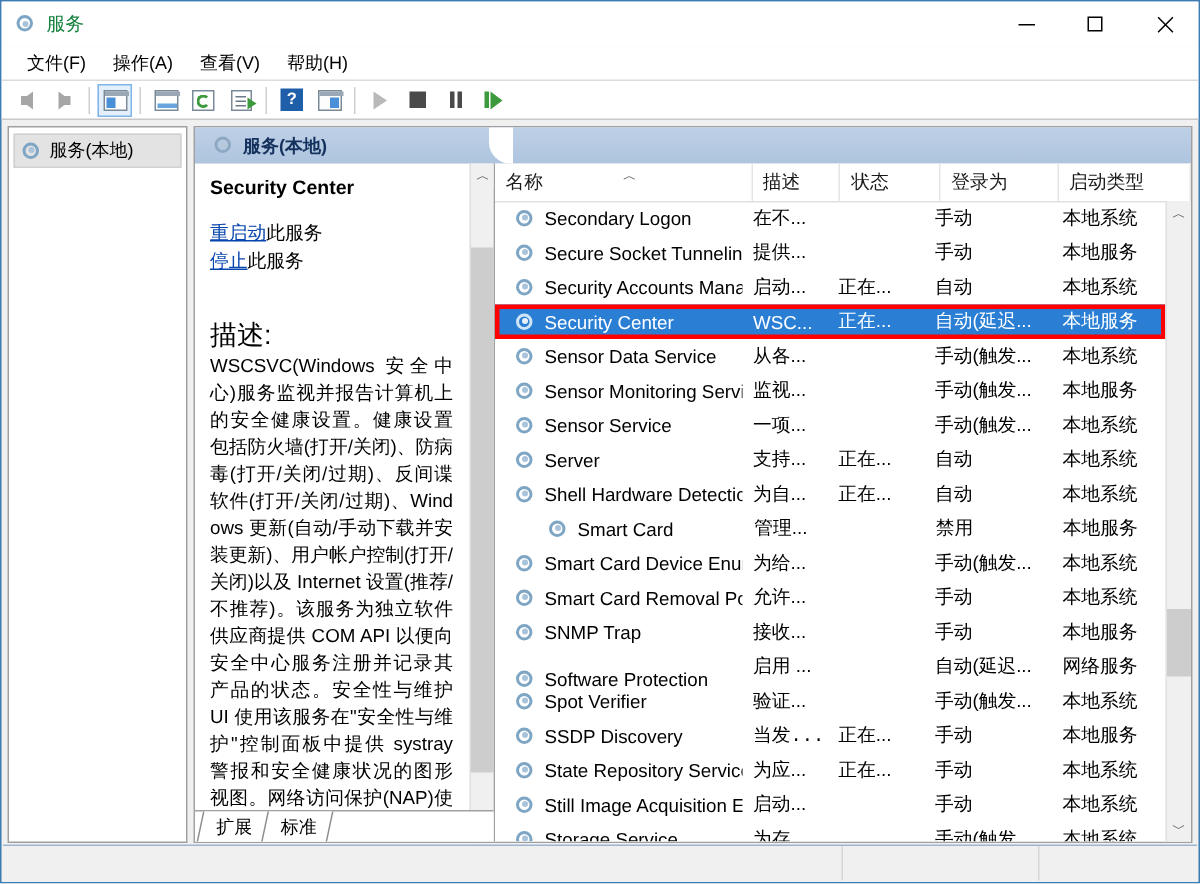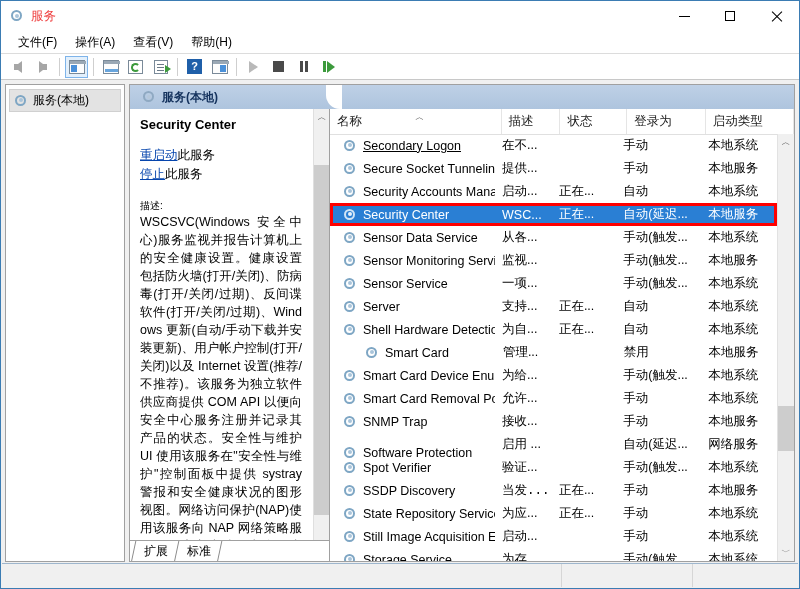--- a/index.html
+++ b/index.html
@@ -33,21 +33,21 @@
   }
   .title-icon {
     margin-left: 9px;
     width: 16px; height: 16px;
     display: inline-block;
     position: relative;
   }
   .title-text {
     margin-left: 7px;
     font-size: 12.5px;
-    color: #ef4444;
+    color: #15803d;
   }
   .win-btns {
     position: absolute;
     right: 0; top: 0;
     height: 30px;
     display: flex;
   }
   .win-btn {
     width: 46px; height: 30px;
     display: flex;
@@ -337,22 +337,22 @@
   }
   .svc-link {
     color: #0645ad;
     margin-bottom: 1px;
     font-size: 12.5px;
     line-height: 18px;
   }
   .svc-link u { text-decoration: underline; }
   .svc-link b { font-weight: normal; text-decoration: none; color: #000; }
   .desc-label {
-    margin-top: 16px;
-    font-size: 10px;
+    margin-top: 28px;
+    font-size: 18px;
   }
   .desc-text {
     font-size: 12.5px;
     line-height: 18px;
     text-align: justify;
     word-break: break-all;
   }
   .detail-sb {
     position: absolute;
     right: 0; top: 0;
@@ -639,21 +639,21 @@
           <div class="lhdr" id="list-header">
               <div class="hcell" style="width: 175px;"><span>名称</span><span class="sortmark">︿</span></div>
               <div class="hcell" style="width: 60px;"><span>描述</span></div>
               <div class="hcell" style="width: 68px;"><span>状态</span></div>
               <div class="hcell" style="width: 80px;"><span>登录为</span></div>
               <div class="hcell" style="width: 90px;"><span>启动类型</span></div>
             </div>
           <div class="rows" id="list-rows">
               <div class="row-wrap">
                 <div class="row">
-                  <div class="cell name" style="width: 175px; text-decoration: underline;">
+                  <div class="cell name" style="width: 175px;">
                     <span class="gear"></span>
                     <span>Secondary Logon</span>
                   </div>
                   <div class="cell" style="width: 60px;">在不...</div>
                   <div class="cell" style="width: 68px;"></div>
                   <div class="cell" style="width: 90px;">手动</div>
                   <div class="cell" style="width: 80px;">本地系统</div>
                 </div>
               </div>
               <div class="row-wrap">

